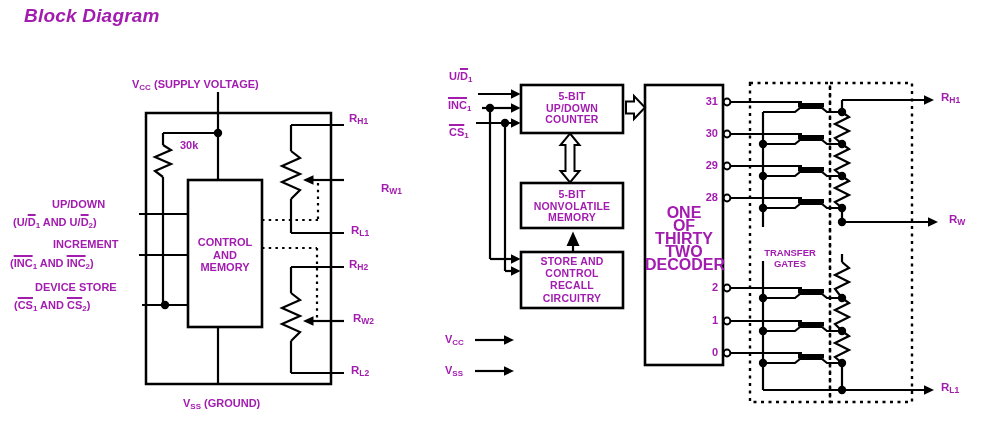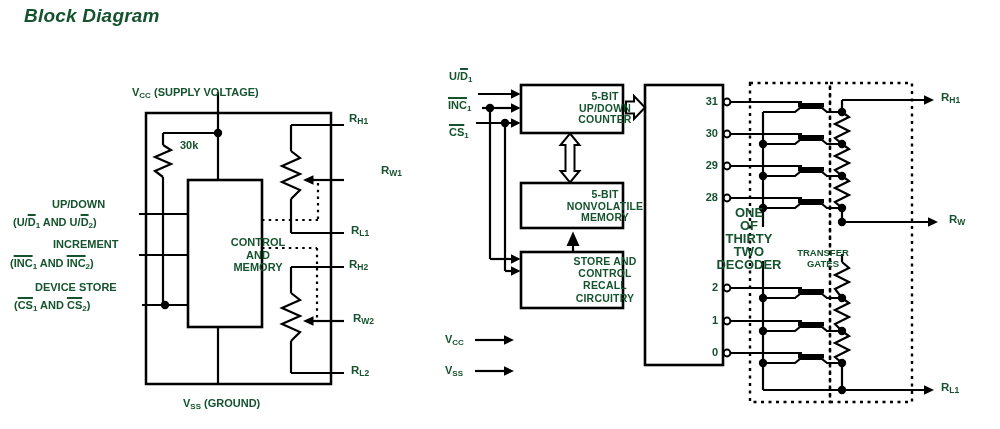--- a/index.html
+++ b/index.html
@@ -1,25 +1,25 @@
 <!DOCTYPE html>
 <html><head>
 <meta charset="utf-8">
 <style>
   html,body{margin:0;padding:0;background:#ffffff;}
   .stage{position:relative;width:1000px;height:429px;background:#ffffff;overflow:hidden;
-         font-family:"Liberation Sans","DejaVu Sans",sans-serif;color:#14532d;}
+         font-family:"Liberation Sans","DejaVu Sans",sans-serif;color:#a21caf;}
   .stage svg{position:absolute;left:0;top:0;}
   .lbl{position:absolute;font-weight:bold;font-size:11px;line-height:13px;white-space:nowrap;}
-  .ctr{text-align:center;white-space:normal;padding-left:33px;}
+  .ctr{text-align:center;white-space:normal;}
   .title{font-size:19px;font-style:italic;letter-spacing:.2px;}
   .hd{font-size:10.5px;letter-spacing:.4px;}
   .boxtxt{font-size:10.5px;line-height:11.6px;letter-spacing:.2px;}
   .ctl{font-size:11px;line-height:12.5px;}
-  .dec{font-size:13px;line-height:13px;margin-left:32px;}
+  .dec{font-size:16px;line-height:13px;}
   .sm{font-size:9.5px;line-height:10.5px;margin-top:20px;}
   .num{font-size:11px;text-align:right;}
   .term{font-size:11.5px;}
   sub.sb{font-size:8px;vertical-align:-2px;line-height:0;font-weight:bold;}
   .term sub.sb{font-size:8.5px;}
   .ov{text-decoration:overline;text-decoration-thickness:1.5px;}
 </style>
 </head>
 <body>
 
@@ -233,21 +233,21 @@
   </g>
   <g>
     <line x1="475" y1="371" x2="505" y2="371"></line>
     <polygon points="514,371 504,366.3 504,375.7" fill="#000" stroke="none"></polygon>
   </g>
 </svg>
 
 <div class="lbl title" style="left:24px;top:9px;">Block Diagram</div>
 
 
-<div class="lbl" style="left:132px;top:78px;margin-top:8px;"><span>V</span><sub class="sb">CC</sub><span> (SUPPLY VOLTAGE)</span></div>
+<div class="lbl" style="left:132px;top:78px;"><span>V</span><sub class="sb">CC</sub><span> (SUPPLY VOLTAGE)</span></div>
 
 <div class="lbl" style="left:180px;top:139px;">30k</div>
 
 <div class="lbl" style="left:52px;top:198px;">UP/DOWN</div>
 <div class="lbl" style="left:13px;top:216px;"><span>(U/</span><span class="ov">D</span><sub class="sb">1</sub><span> AND U/</span><span class="ov">D</span><sub class="sb">2</sub><span>)</span></div>
 
 <div class="lbl" style="left:53px;top:238px;">INCREMENT</div>
 <div class="lbl" style="left:10px;top:257px;"><span>(</span><span class="ov">INC</span><sub class="sb">1</sub><span> AND </span><span class="ov">INC</span><sub class="sb">2</sub><span>)</span></div>
 
 <div class="lbl" style="left:35px;top:281px;">DEVICE STORE</div>
@@ -255,21 +255,21 @@
 
 <div class="lbl ctr ctl" style="left:188px;top:236px;width:74px;">
   <div>CONTROL</div>
   <div>AND</div>
   <div>MEMORY</div>
 </div>
 
 <div class="lbl" style="left:183px;top:397px;"><span>V</span><sub class="sb">SS</sub><span> (GROUND)</span></div>
 
 <div class="lbl term" style="left:349px;top:112px;"><span>R</span><sub class="sb">H1</sub></div>
-<div class="lbl term" style="left:349px;top:164px;padding-left:32px;"><span>R</span><sub class="sb">W1</sub></div>
+<div class="lbl term" style="left:349px;top:182px;padding-left:32px;"><span>R</span><sub class="sb">W1</sub></div>
 <div class="lbl term" style="left:351px;top:224px;"><span>R</span><sub class="sb">L1</sub></div>
 <div class="lbl term" style="left:349px;top:258px;"><span>R</span><sub class="sb">H2</sub></div>
 <div class="lbl term" style="left:353px;top:312px;"><span>R</span><sub class="sb">W2</sub></div>
 <div class="lbl term" style="left:351px;top:364px;"><span>R</span><sub class="sb">L2</sub></div>
 
 
 <div class="lbl" style="left:449px;top:70px;"><span>U/</span><span class="ov">D</span><sub class="sb">1</sub></div>
 <div class="lbl" style="left:448px;top:99px;"><span class="ov">INC</span><sub class="sb">1</sub></div>
 <div class="lbl" style="left:449px;top:126px;"><span class="ov">CS</span><sub class="sb">1</sub></div>
 

